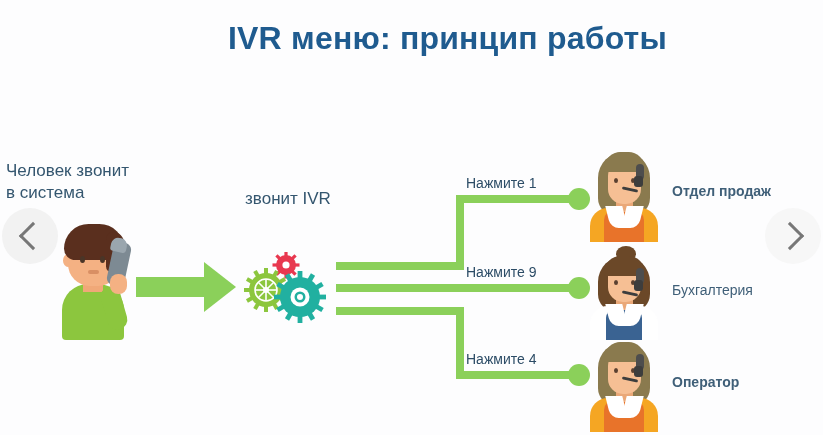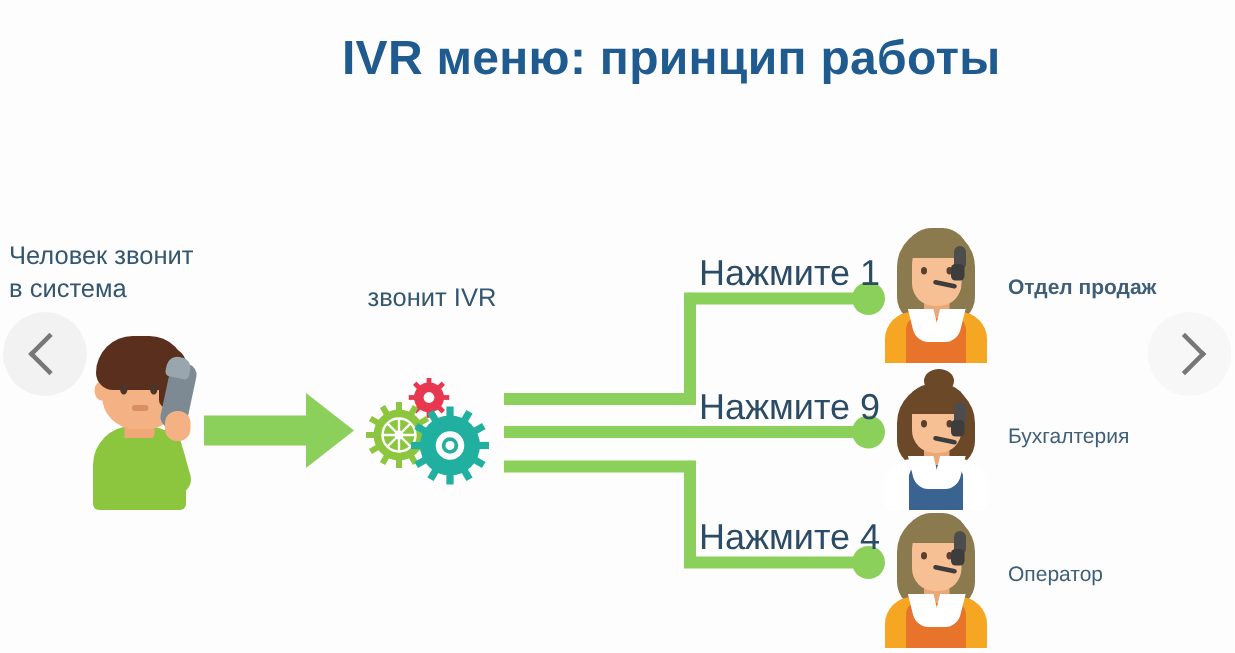--- a/index.html
+++ b/index.html
@@ -35,28 +35,28 @@
   .nav-prev{left:2px;}
   .nav-next{right:2px;background:#f7f7f7;}
   .chev{width:17px;height:17px;border-style:solid;border-color:#777;}
   .chev-l{border-width:0 0 3px 3px;transform:rotate(45deg);margin-left:6px;}
   .chev-r{border-width:3px 3px 0 0;transform:rotate(45deg);margin-right:6px;}
 
   
   .lbl{position:absolute;color:#3b5a72;font-size:17px;line-height:22px;}
   .lbl-caller{left:6px;top:160px;width:176px;text-align:left;color:#34566f;}
   .lbl-ivr{left:212px;top:188px;width:152px;text-align:center;color:#34566f;}
-  .lbl-press{font-size:24px;color:#2c4c66;}
+  .lbl-press{font-size:14px;color:#2c4c66;}
   .press1{left:466px;top:172px;}
   .press2{left:466px;top:261px;}
   .press3{left:466px;top:348px;}
   .lbl-dept{font-size:14px;color:#3f5f78;left:672px;}
   .dept1{top:180px;font-weight:bold;}
   .dept2{top:279px;}
-  .dept3{top:371px;}
+  .dept3{top:371px;font-weight:bold;}
 
   
   .wire{position:absolute;background:#8bd05a;}
   .dot{position:absolute;width:22px;height:22px;border-radius:50%;background:#8bd05a;}
 
   
   .arrow-shaft{position:absolute;left:136px;top:277px;width:74px;height:20px;background:#8bd05a;}
   .arrow-head{position:absolute;left:204px;top:262px;width:0;height:0;
     border-top:25px solid transparent;border-bottom:25px solid transparent;
     border-left:32px solid #8bd05a;}

